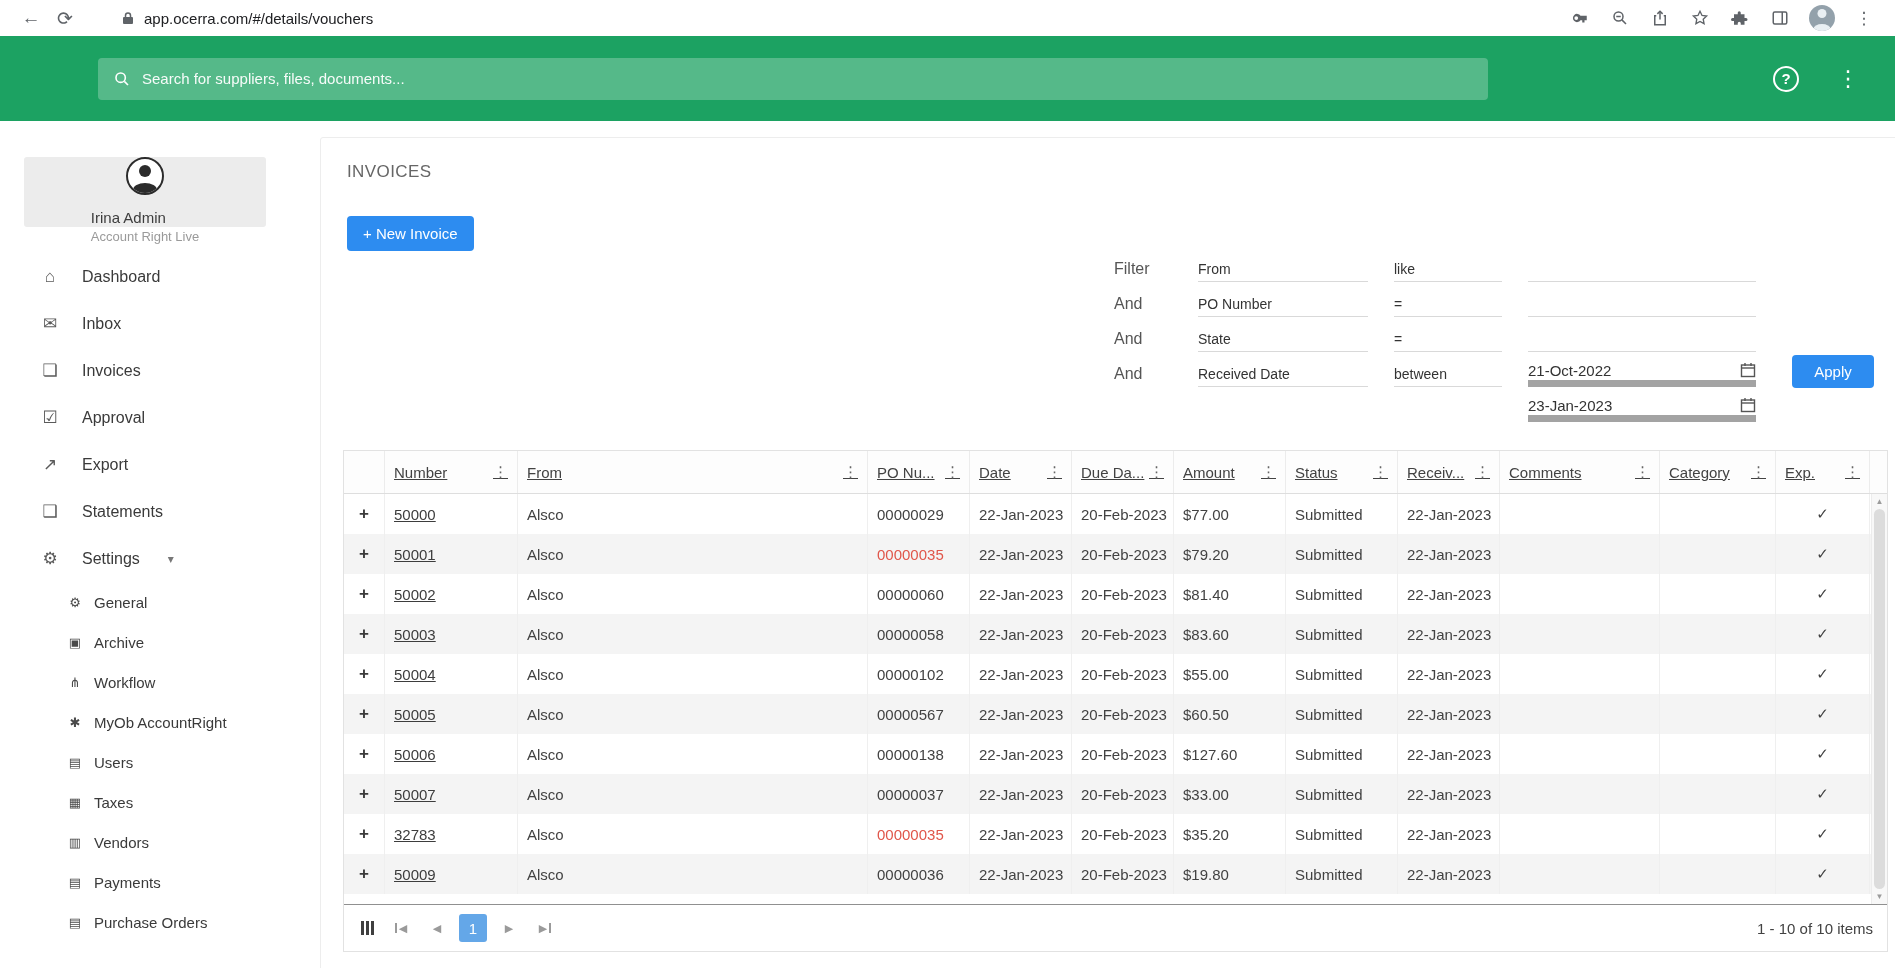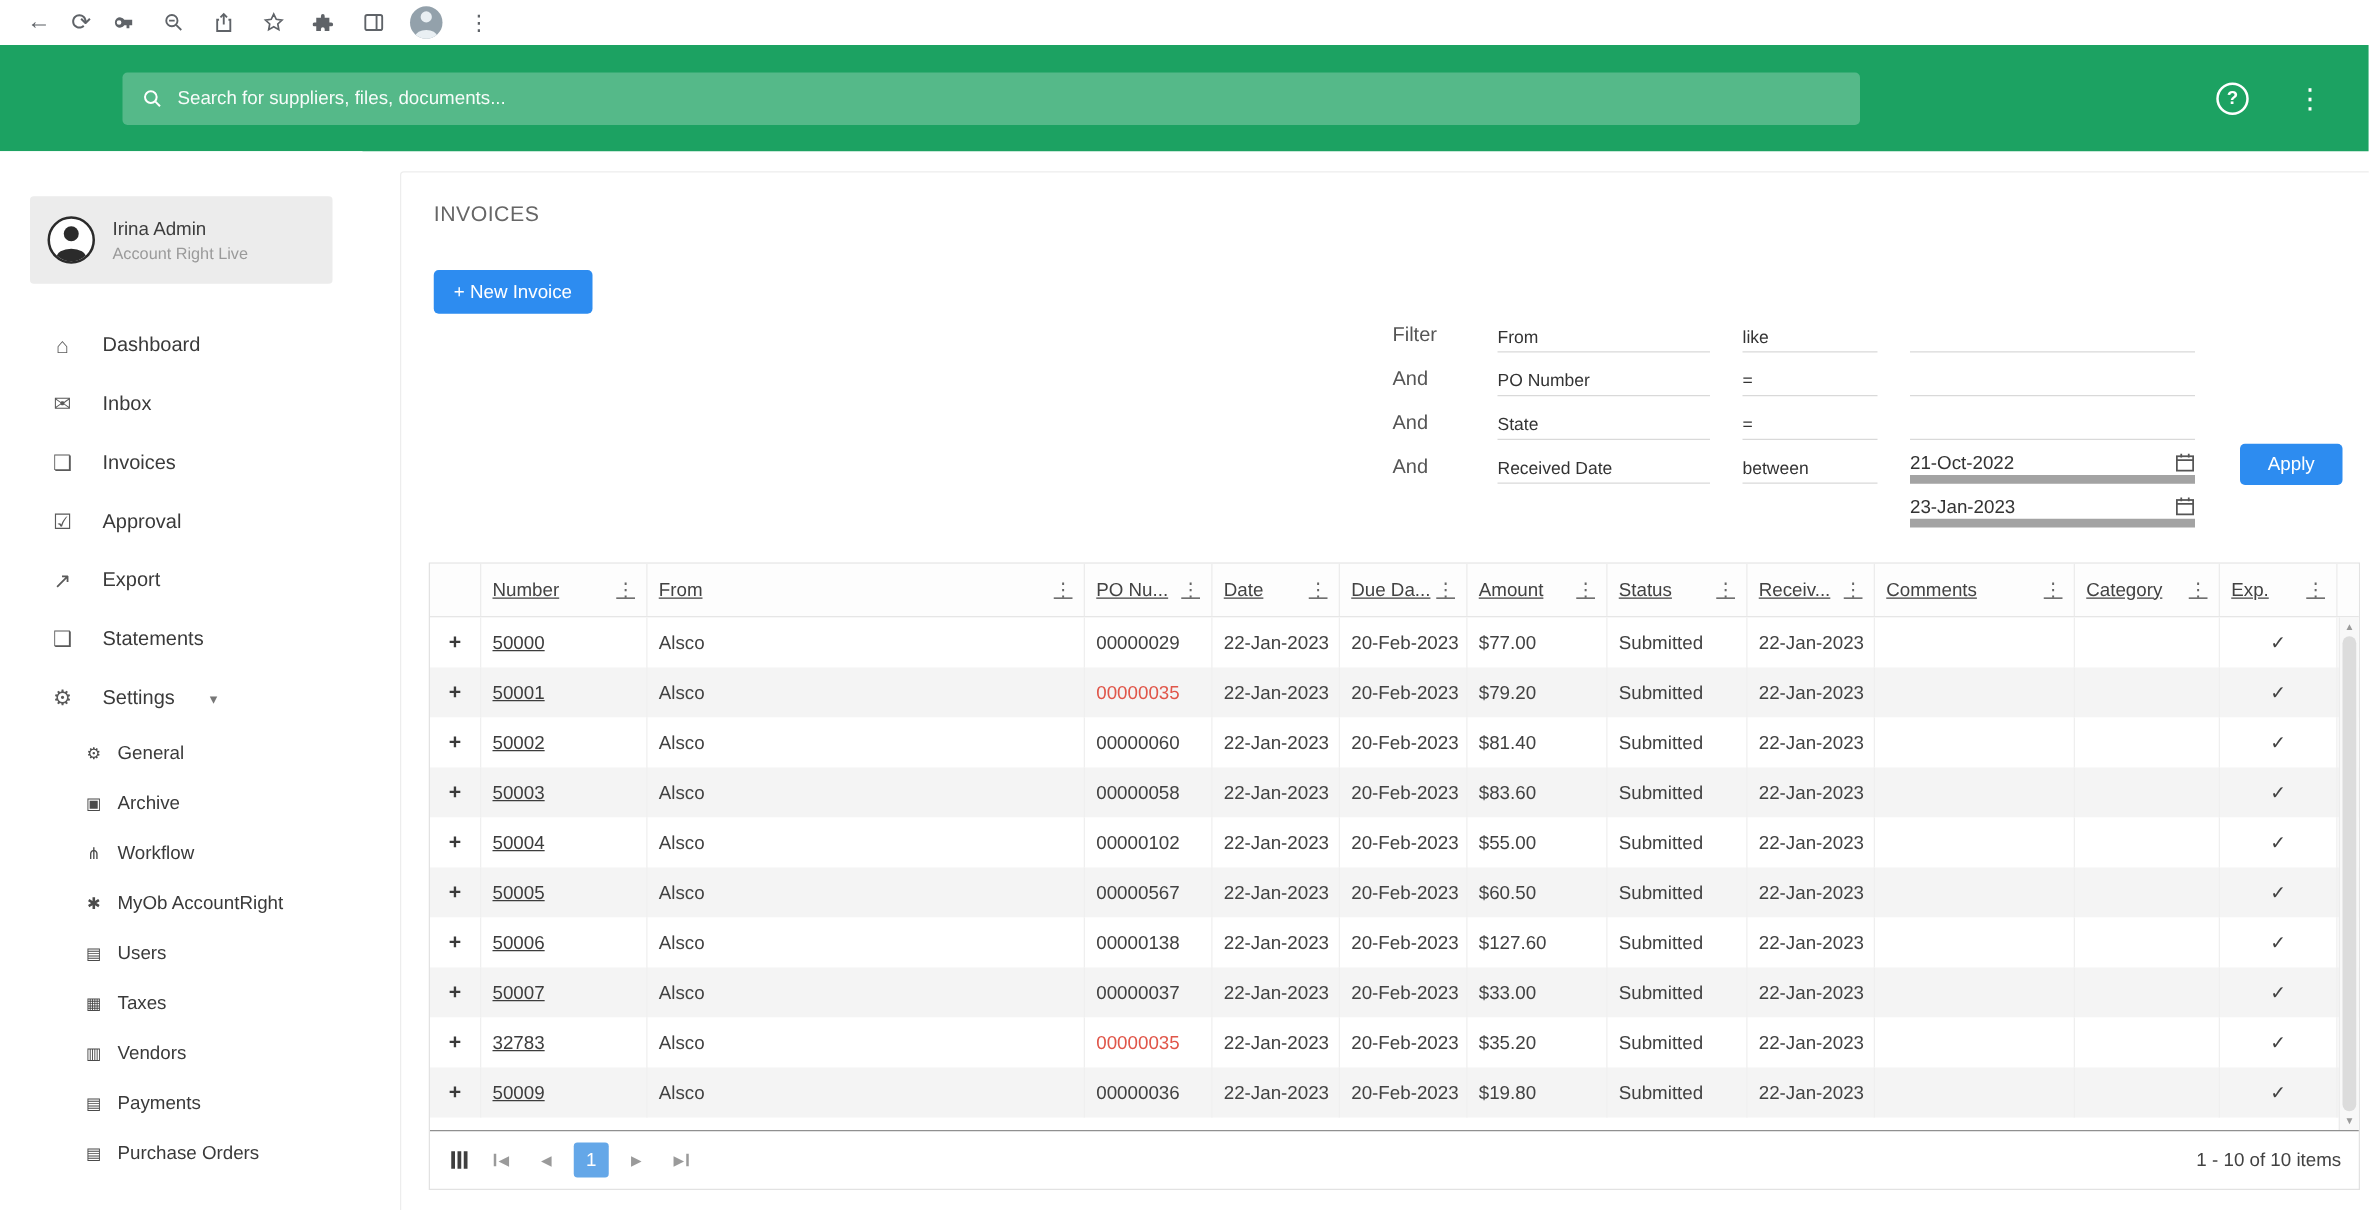--- a/index.html
+++ b/index.html
@@ -25,21 +25,21 @@
   .search-bar{width:1390px;height:42px;margin-left:62px;border-radius:4px;background:rgba(255,255,255,.25);display:flex;align-items:center;gap:12px;padding:0 16px;}
   .search-bar input{flex:1;border:0;outline:none;background:transparent;color:#fff;font-size:15px;font-family:inherit;}
   .search-bar input::placeholder{color:#fff;opacity:.95;}
   .header-right{margin-left:auto;display:flex;align-items:center;gap:38px;}
   .help-badge{width:26px;height:26px;border:2px solid #fff;border-radius:50%;color:#fff;font-size:15px;font-weight:bold;display:flex;align-items:center;justify-content:center;cursor:pointer;}
   .header-dots{color:#fff;font-size:22px;cursor:pointer;}
 
   
   .app-body{display:flex;height:847px;}
   .sidebar{width:290px;flex-shrink:0;background:#fff;padding-top:36px;}
-  .user-card{margin:0 24px;height:70px;background:#ececec;border-radius:3px;display:flex;align-items:center;gap:14px;padding:0 14px;}
+  .user-card{margin:0 24px;height:70px;background:#ececec;border-radius:3px;display:flex;align-items:center;gap:14px;padding:0 14px;flex-direction:column;}
   .avatar{width:38px;height:38px;border:2px solid #2b2b2b;border-radius:50%;background:#fff;position:relative;overflow:hidden;flex-shrink:0;}
   .avatar::before{content:"";position:absolute;top:6px;left:50%;transform:translateX(-50%);width:12px;height:12px;border-radius:50%;background:#2b2b2b;}
   .avatar::after{content:"";position:absolute;bottom:-4px;left:50%;transform:translateX(-50%);width:24px;height:14px;border-radius:50% 50% 0 0;background:#2b2b2b;}
   .user-name{font-size:15px;color:#3d3d3d;}
   .user-sub{font-size:13px;color:#9a9a9a;margin-top:3px;}
   .nav{margin-top:26px;}
   .nav-item{height:47px;display:flex;align-items:center;gap:22px;padding-left:40px;font-size:16px;color:#3a3a3a;cursor:pointer;}
   .nav-icon{width:20px;text-align:center;font-size:17px;color:#5a5a5a;}
   .nav-caret{font-size:12px;color:#777;margin-left:6px;}
   .sub-item{height:40px;display:flex;align-items:center;gap:10px;padding-left:66px;font-size:15px;color:#3a3a3a;cursor:pointer;}
@@ -92,20 +92,29 @@
   .pg-first::before{left:4px}.pg-last::after{right:4px}
   .pg-page{width:28px;height:28px;border-radius:3px;background:#64A7E8;color:#fff;display:flex;align-items:center;justify-content:center;font-size:15px;cursor:pointer;}
   .pager-summary{margin-left:auto;}
 </style>
 </head>
 <body>
 
 <div class="browser-bar">
   <span class="b-icon">←</span>
   <span class="b-icon">⟳</span>
+  <div class="addr">
+    <span style="display:flex;">
+      <svg width="12" height="14" viewBox="0 0 12 14">
+          <rect x="1" y="6" width="10" height="7" rx="1" fill="#5f6368"></rect>
+          <path d="M3.5 6V4.5a2.5 2.5 0 0 1 5 0V6" fill="none" stroke="#5f6368" stroke-width="1.5"></path>
+        </svg>
+    </span>
+    <span class="url">app.ocerra.com/#/details/vouchers</span>
+  </div>
   <div class="b-right">
     <span class="b-icon">
       <svg width="18" height="18" viewBox="0 0 24 24" fill="#5f6368">
           <path d="M12.65 9A5.5 5.5 0 1 0 12.65 15H15v3h3v-3h3V9h-8.35zM7 14.5A2.5 2.5 0 1 1 7 9.5a2.5 2.5 0 0 1 0 5z"></path>
         </svg>
     </span>
     <span class="b-icon">
       <svg width="18" height="18" viewBox="0 0 24 24" fill="none" stroke="#5f6368" stroke-width="2">
           <circle cx="10" cy="10" r="6"></circle>
           <line x1="14.5" y1="14.5" x2="20" y2="20"></line>

